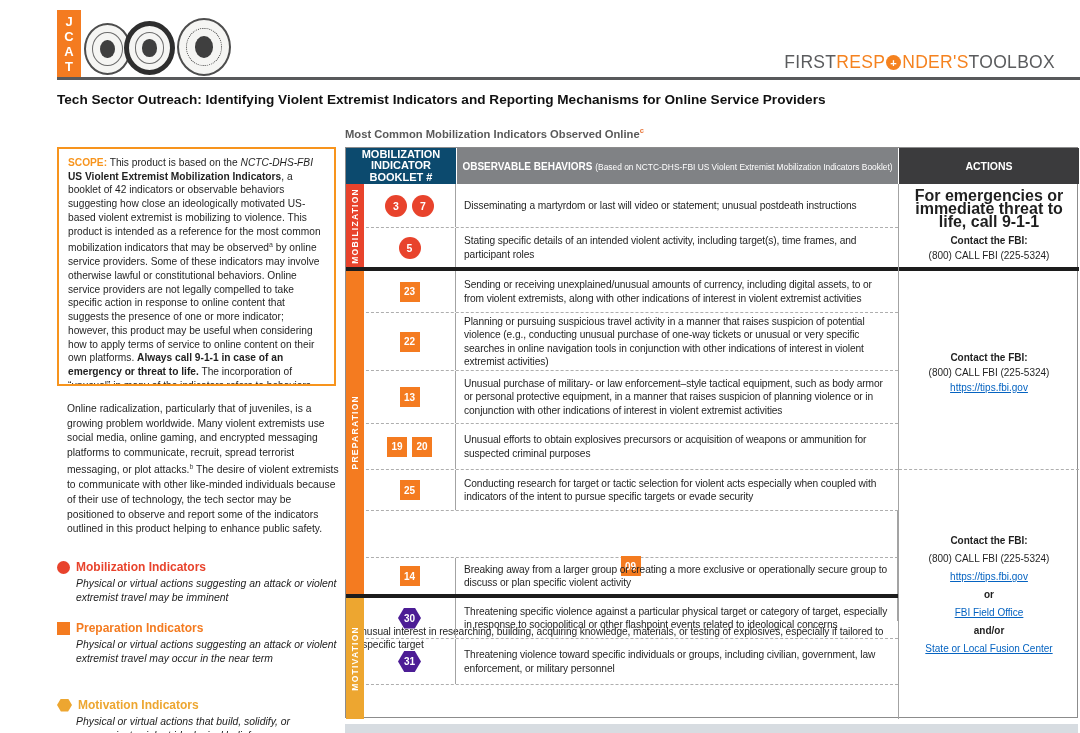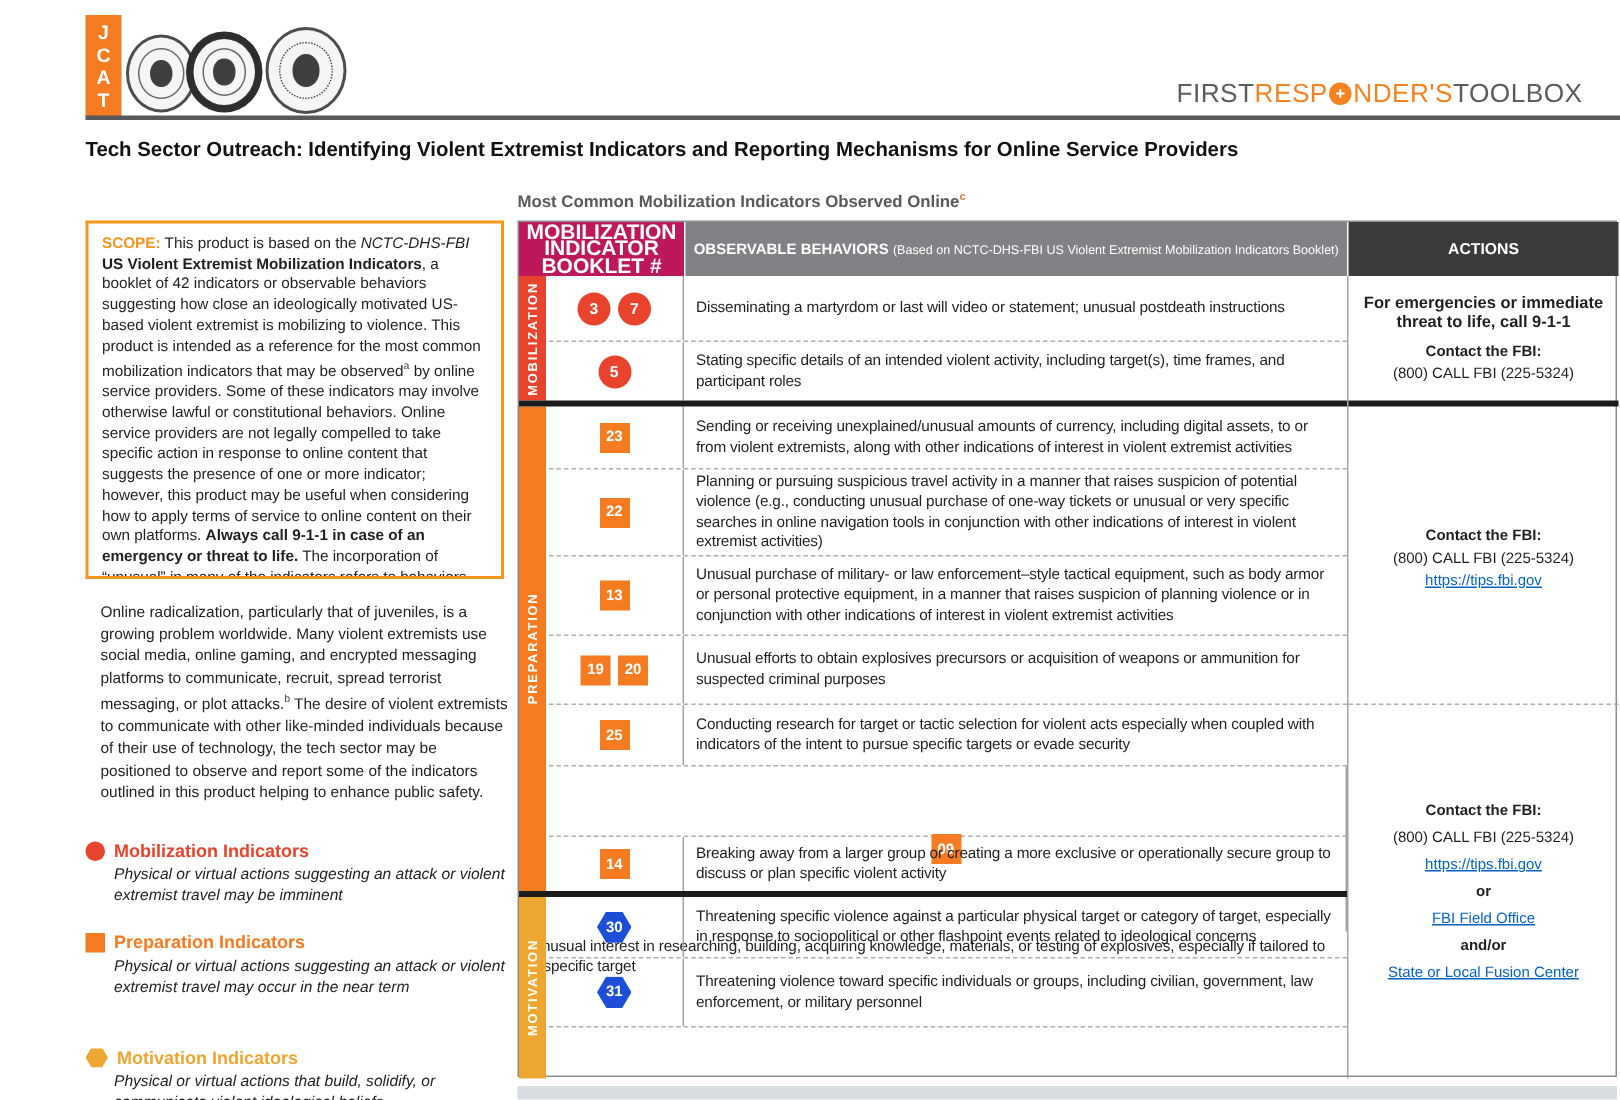--- a/index.html
+++ b/index.html
@@ -43,37 +43,37 @@
   .bullet.circle { width:13px; height:13px; border-radius:50%; background:#e8432c; }
   .bullet.square { width:13px; height:13px; background:#f47b20; }
   .bullet.hex { width:15px; height:13px; background:#eda630;
     clip-path:polygon(26% 0,74% 0,100% 50%,74% 100%,26% 100%,0 50%); }
 
   
   #table-title { left:345px; top:126px; font-size:11.2px; font-weight:bold; color:#595959; }
   #vtable { left:345px; top:147px; width:733px; height:571px; border:1px solid #8c8c8c; background:#fff; }
   .th { position:absolute; top:0; height:36px; color:#fff; display:flex; flex-direction:column;
     align-items:center; justify-content:center; text-align:center; }
-  #th1 { left:0; width:110px; background:#be185d; font-size:14px; font-weight:bold; line-height:11.5px; padding:0 4px; }
+  #th1 { left:0; width:110px; background:#0c4a6e; font-size:11px; font-weight:bold; line-height:11.5px; padding:0 4px; }
   #th2 { left:110px; width:442px; background:#808285; border-left:1px solid #fff; font-size:10px; }
   #th2 .bold-part { font-weight:bold; }
   #th2 .ital-part { font-size:8.4px; }
   #th3 { left:552px; width:181px; background:#3b3b3d; border-left:1px solid #fff; font-size:10.5px; font-weight:bold; }
 
   #tbody { position:absolute; left:0; top:36px; width:733px; height:535px; }
   .row { width:552px; display:flex; }
   .row.dash { border-bottom:1px dashed #aeaeae; }
   .badge-cell { flex:0 0 110px; display:flex; align-items:center; justify-content:center; gap:5px;
     border-right:1px solid #a3a3a3; padding-left:18px; }
   .beh-cell { flex:1; display:flex; align-items:center; padding:4px 10px 4px 8px;
     font-size:10.2px; line-height:13.4px; letter-spacing:-0.1px; }
   .badge { color:#fff; font-weight:bold; display:flex; align-items:center; justify-content:center; }
   .badge.circle { width:22px; height:22px; border-radius:50%; background:#e8432c; font-size:10.5px; }
   .badge.square { width:20px; height:20px; background:#f47b20; font-size:10px; }
-  .badge.hex { width:23px; height:21px; background:#1d4ed8; font-size:10px;
+  .badge.hex { width:23px; height:21px; background:#4c1d95; font-size:10px;
     clip-path:polygon(27% 0,73% 0,100% 50%,73% 100%,27% 100%,0 50%);text-align:center; }
 
   .vstrip { position:absolute; left:0; width:18px; display:flex; align-items:center; justify-content:center; }
   .vlabel { writing-mode:vertical-rl; transform:rotate(180deg); color:#fff; font-weight:bold;
     font-size:8.6px; letter-spacing:1.2px; }
   #strip-m  { top:36px;  height:83px;  background:#e8432c; }
   #strip-p  { top:123px; height:323px; background:#f47b20; }
   #strip-mo { top:450px; height:121px; background:#eda630; }
 
   .gdivider { position:absolute; left:0; height:4px; background:#1c1c1c; }
@@ -81,21 +81,21 @@
   #gdiv2 { top:446px; width:552px; }
 
   #actions-col { position:absolute; left:552px; top:36px; width:181px; height:535px;
     border-left:1px solid #a3a3a3; }
   .action-cell { position:absolute; left:0; width:180px; display:flex; flex-direction:column;
     align-items:center; justify-content:center; text-align:center; font-size:10px; line-height:13px;
     padding:4px 8px; gap:2px; }
   #acell-a { top:0; height:83px; }
   #acell-b { top:87px; height:199px; border-bottom:1px dashed #aeaeae; }
   #acell-c { top:286px; height:249px; gap:5px; }
-  .emph { font-weight:bold; font-size:11px; line-height:13px; }
+  .emph { font-weight:bold; font-size:16px; line-height:13px; }
   .contact { font-weight:bold; margin-top:4px; }
   a.lnk { color:#0563c1; text-decoration:underline; }
   .conj { font-weight:bold; }
 
   #bottom-band { left:345px; top:724px; width:733px; height:9px; background:#d7dce1; }
 </style>
 </head>
 <body>
 
 <div class="abs" id="jcat-logo">

